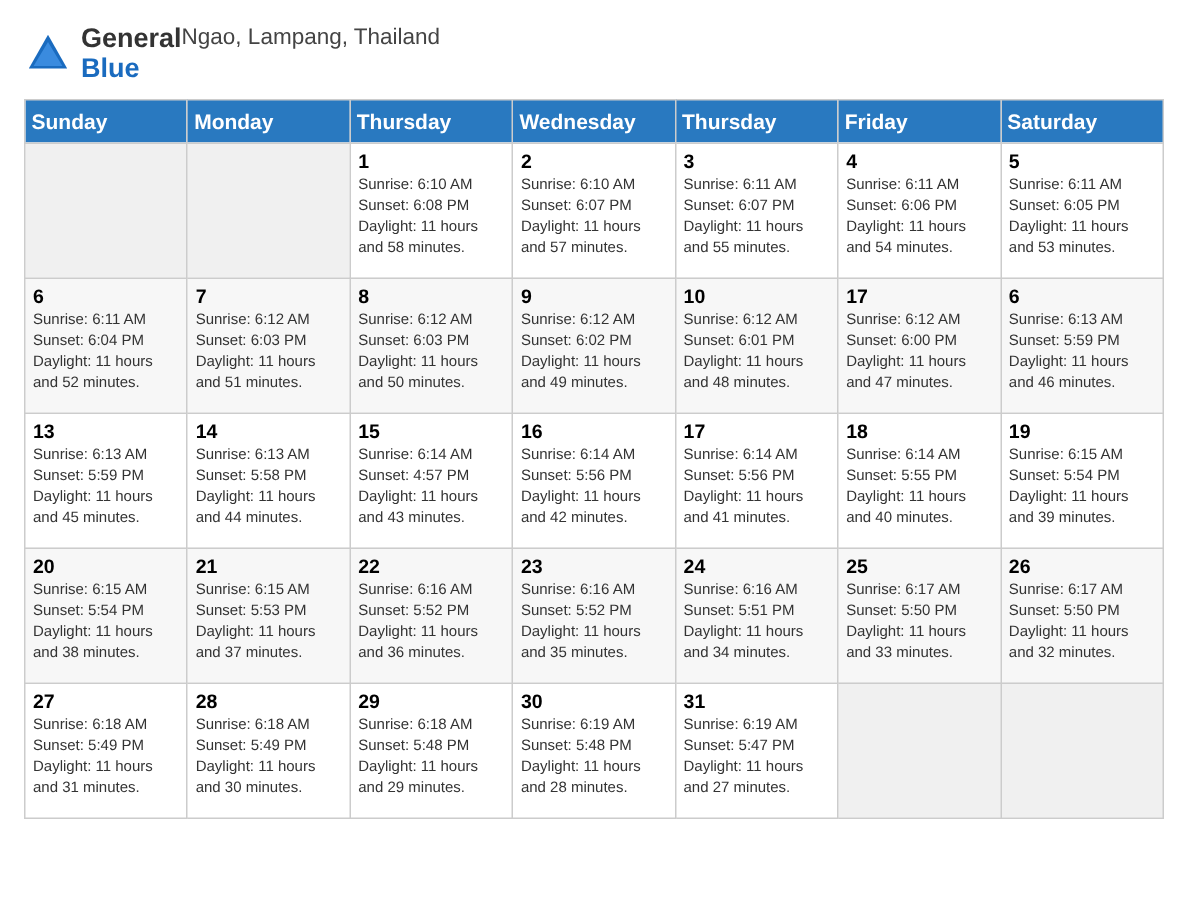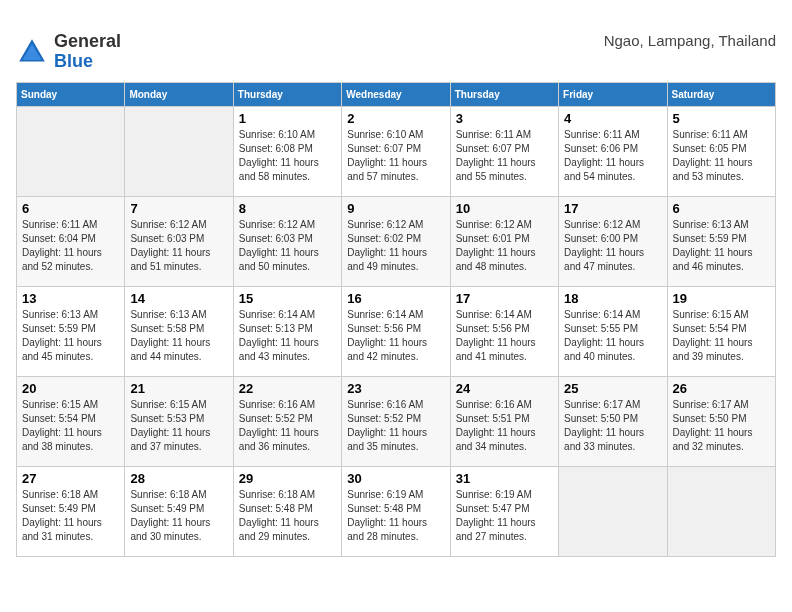--- a/index.html
+++ b/index.html
@@ -5,24 +5,23 @@
     * { box-sizing: border-box; margin: 0; padding: 0; }
     body {
       font-family: Arial, sans-serif;
       background: #fff;
       width: 792px;
       min-height: 612px;
       padding: 16px;
     }
     .header {
       display: flex;
-      justify-content: space-between;
+      justify-content: flex-start;
       align-items: flex-start;
       margin-bottom: 10px;
-      margin-top: 16px;
     }
     .logo {
       display: flex;
       align-items: center;
       gap: 6px;
     }
     .logo-text {
       font-size: 18px;
       font-weight: bold;
       line-height: 1.1;
@@ -47,21 +46,21 @@
       color: #444;
     }
     table {
       width: 100%;
       border-collapse: collapse;
       font-size: 11px;
     }
     thead tr th {
       background-color: #2979c0;
       color: #fff;
-      font-size: 10px;
+      font-size: 14px;
       font-weight: bold;
       padding: 6px 4px;
       text-align: left;
       border: 1px solid #ccc;
     }
     tbody tr td {
       border: 1px solid #ccc;
       vertical-align: top;
       padding: 4px 5px;
       height: 90px;
@@ -234,21 +233,21 @@
         <div class="day-info">
           <span>Sunrise: 6:13 AM</span><br>
           <span>Sunset: 5:58 PM</span><br>
           <span>Daylight: 11 hours and 44 minutes.</span>
         </div>
       </td>
         <td>
         <span class="day-num">15</span>
         <div class="day-info">
           <span>Sunrise: 6:14 AM</span><br>
-          <span>Sunset: 5:13 PM</span><br>
+          <span>Sunset: 4:57 PM</span><br>
           <span>Daylight: 11 hours and 43 minutes.</span>
         </div>
       </td>
         <td>
         <span class="day-num">16</span>
         <div class="day-info">
           <span>Sunrise: 6:14 AM</span><br>
           <span>Sunset: 5:56 PM</span><br>
           <span>Daylight: 11 hours and 42 minutes.</span>
         </div>

